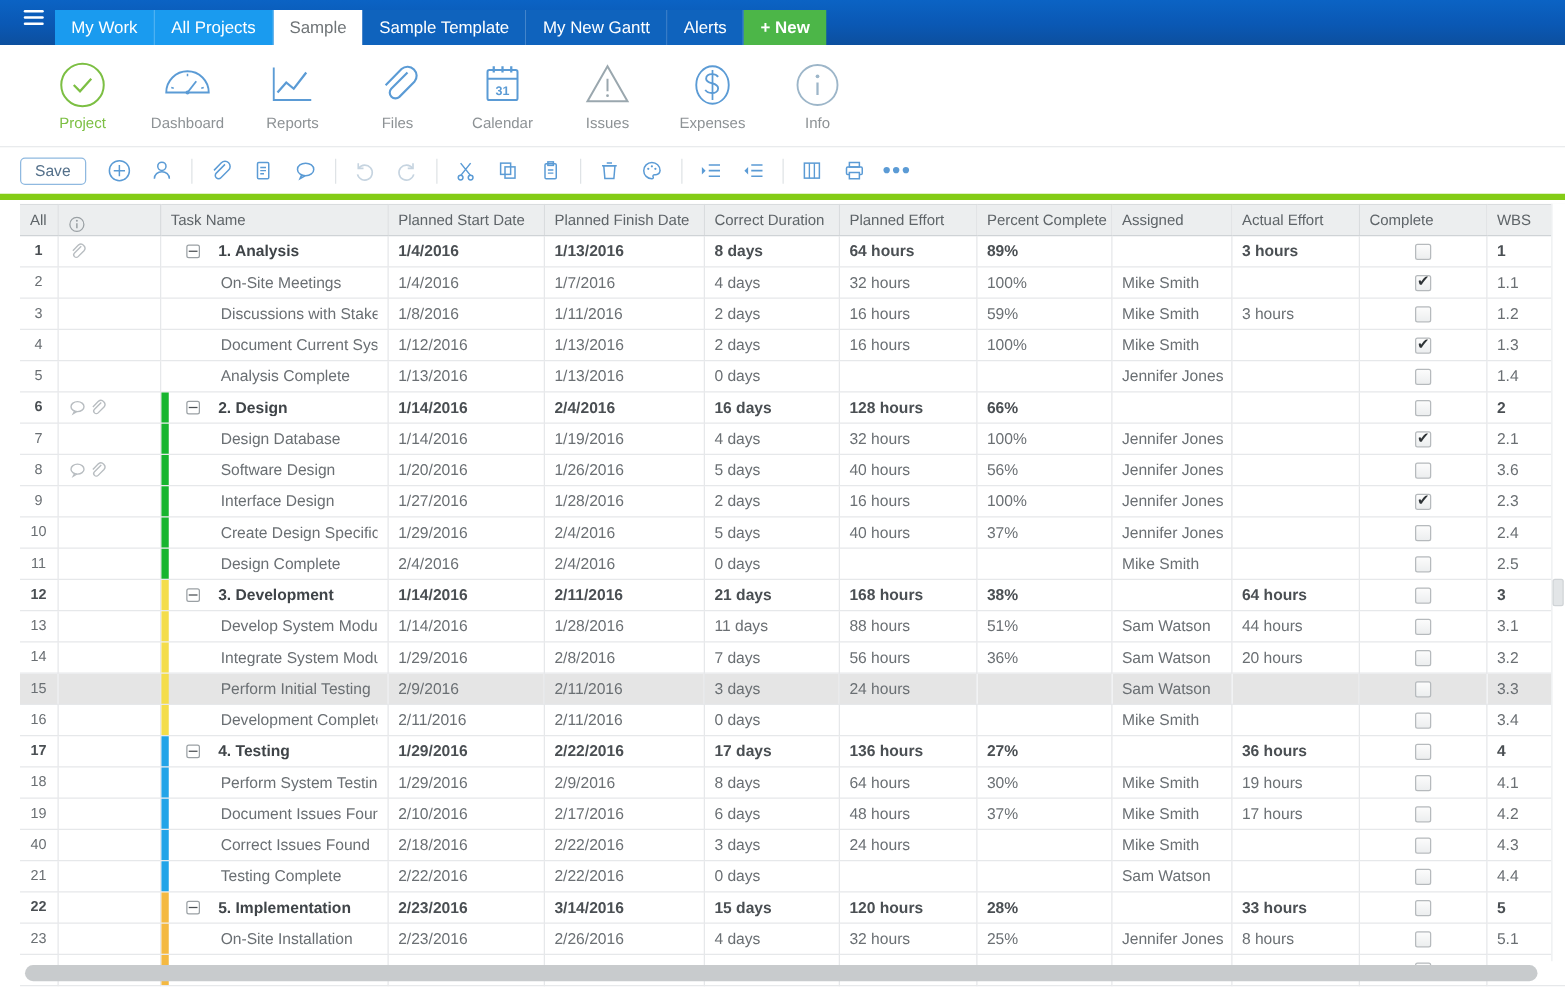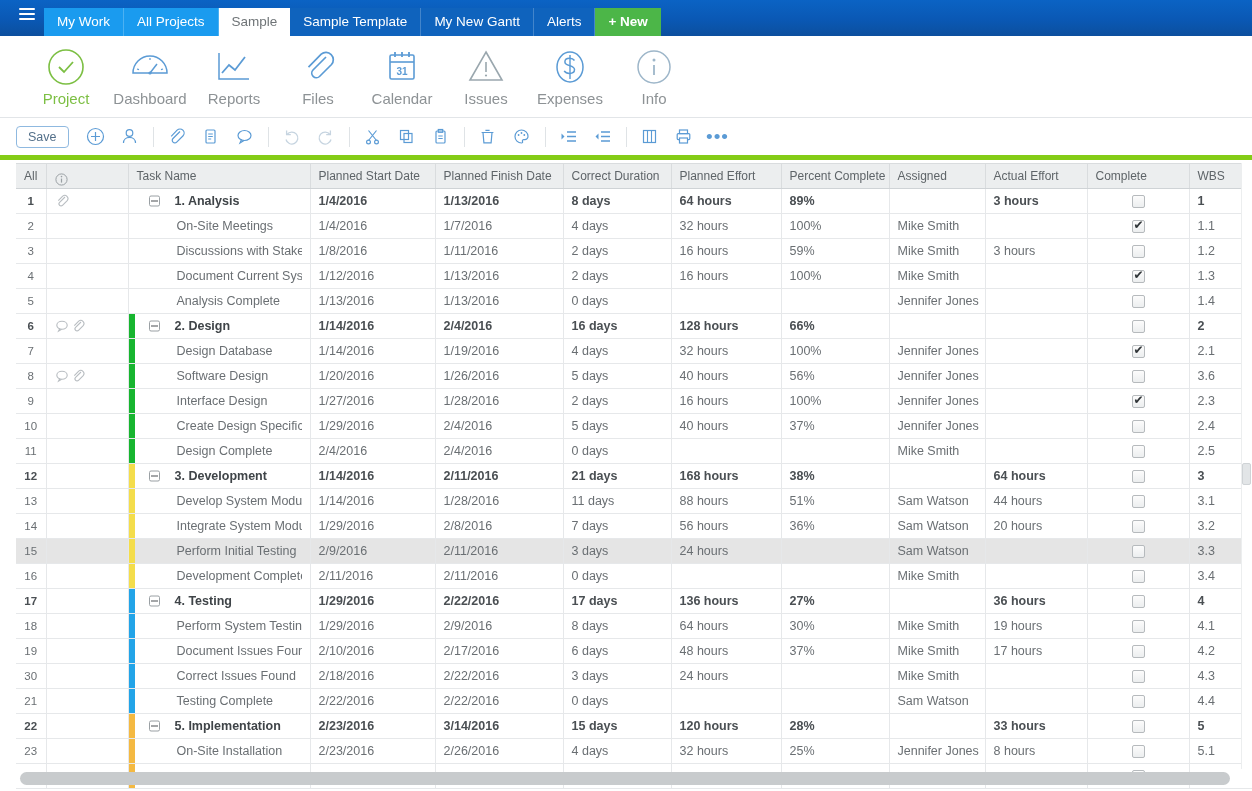--- a/index.html
+++ b/index.html
@@ -65,21 +65,21 @@
     padding-left: 24px;
     border-bottom: 1px solid #e2e5e8;
   }
   .module {
     width: 84px;
     text-align: center;
     cursor: pointer;
     user-select: none;
   }
   .module .glyph { height: 40px; display: flex; align-items: center; justify-content: center; }
-  .module .mlabel { font-size: 15px; color: #8d9295; margin-top: 3px; }
+  .module .mlabel { font-size: 12px; color: #8d9295; margin-top: 3px; }
   .module.active .mlabel { color: #7cbf43; }
 
   
   .toolbar {
     height: 42px;
     background: #ffffff;
     display: flex;
     align-items: center;
     padding-left: 16px;
     gap: 0px;
@@ -810,21 +810,21 @@
           <td>2/17/2016</td>
           <td>6 days</td>
           <td>48 hours</td>
           <td>37%</td>
           <td>Mike Smith</td>
           <td>17 hours</td>
           <td class="cbcell"><span class="cbx"></span></td>
           <td>4.2</td>
         </tr>
         <tr>
-          <td class="num">30</td>
+          <td class="num">40</td>
           <td class="icons"></td>
           <td class="taskcell">
             <span class="colorbar" style="background:#22a4e8"></span>
             <span class="tasktext child">Correct Issues Found</span>
           </td>
           <td>2/18/2016</td>
           <td>2/22/2016</td>
           <td>3 days</td>
           <td>24 hours</td>
           <td></td>

